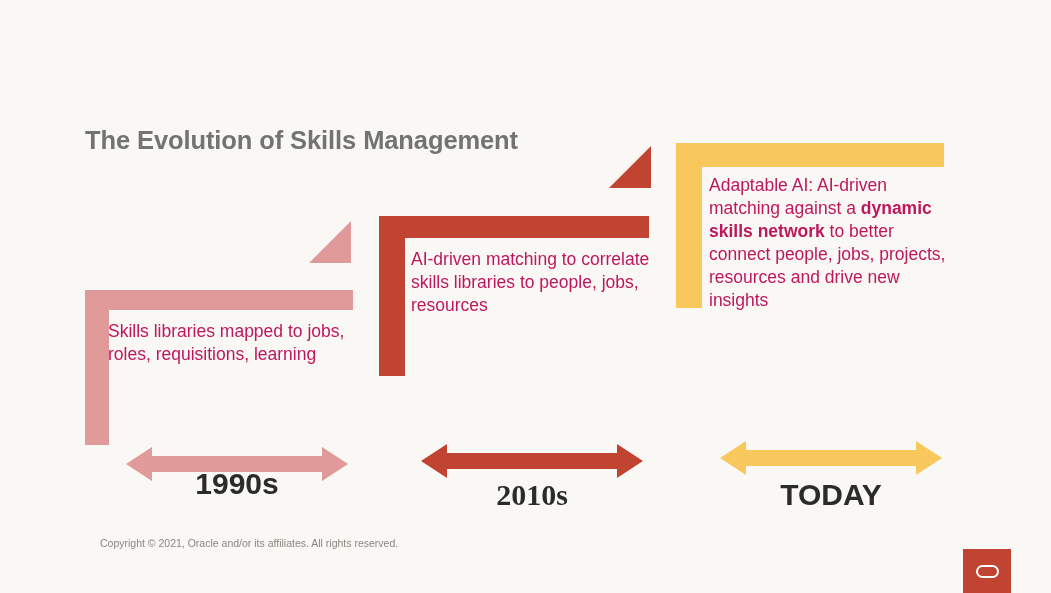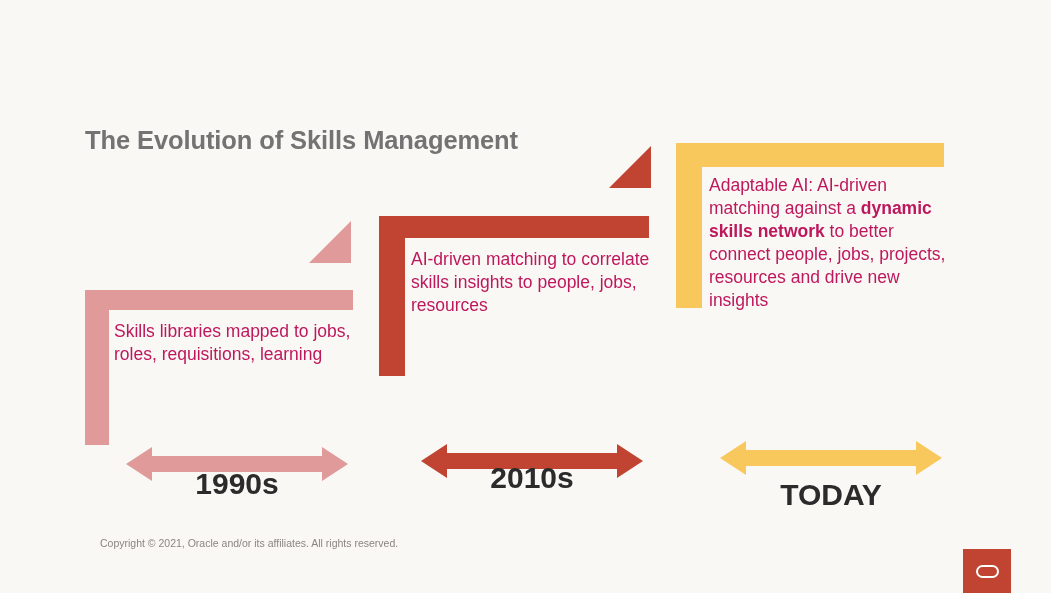--- a/index.html
+++ b/index.html
@@ -115,51 +115,51 @@
 
   <div id="slide-title">The Evolution of Skills Management</div>
 
   <div class="segment">
 
     <div class="tri" style="left:309px; top:221px; border-left:42px solid transparent; border-bottom:42px solid #df9a99;"></div>
 
     <div class="bracket-top" style="left:85px; top:290px; width:268px; height:20px; background:#df9a99;"></div>
     <div class="bracket-left" style="left:85px; top:290px; width:24px; height:155px; background:#df9a99;"></div>
 
-    <div class="seg-text" style="left:114px; top:320px; width:250px;">
+    <div class="seg-text" style="left:108px; top:320px; width:250px;">
       <span>Skills libraries mapped to jobs, roles, requisitions, learning</span>
     </div>
 
     <div class="arrow" style="left:126px; top:447px;">
       <svg width="222" height="34" viewBox="0 0 222 34">
         <polygon points="0,17 26,0 26,9 196,9 196,0 222,17 196,34 196,25 26,25 26,34" fill="#df9a99"></polygon>
       </svg>
     </div>
 
     <div class="era-label" style="left:126px; top:467px; width:222px;">1990s</div>
   </div>
 
   <div class="segment">
 
     <div class="tri" style="left:609px; top:146px; border-left:42px solid transparent; border-bottom:42px solid #c14331;"></div>
 
     <div class="bracket-top" style="left:379px; top:216px; width:270px; height:22px; background:#c14331;"></div>
     <div class="bracket-left" style="left:379px; top:216px; width:26px; height:160px; background:#c14331;"></div>
 
     <div class="seg-text" style="left:411px; top:248px; width:252px;">
-      <span>AI-driven matching to correlate skills insights to people, jobs, resources</span>
+      <span>AI-driven matching to correlate skills libraries to people, jobs, resources</span>
     </div>
 
     <div class="arrow" style="left:421px; top:444px;">
       <svg width="222" height="34" viewBox="0 0 222 34">
         <polygon points="0,17 26,0 26,9 196,9 196,0 222,17 196,34 196,25 26,25 26,34" fill="#c14331"></polygon>
       </svg>
     </div>
 
-    <div class="era-label" style="left:421px; top:461px; width:222px;">2010s</div>
+    <div class="era-label" style="left:421px; top:478px; width:222px;font-family:Liberation Serif, serif;">2010s</div>
   </div>
 
   <div class="segment">
 
     <div class="bracket-top" style="left:676px; top:143px; width:268px; height:24px; background:#f8c85c;"></div>
     <div class="bracket-left" style="left:676px; top:143px; width:26px; height:165px; background:#f8c85c;"></div>
 
     <div class="seg-text" style="left:709px; top:174px; width:242px;"><span>Adaptable AI: AI-driven matching against a </span><b>dynamic skills network</b><span> to better connect people, jobs, projects, resources and drive new insights</span></div>
 
     <div class="arrow" style="left:720px; top:441px;">

